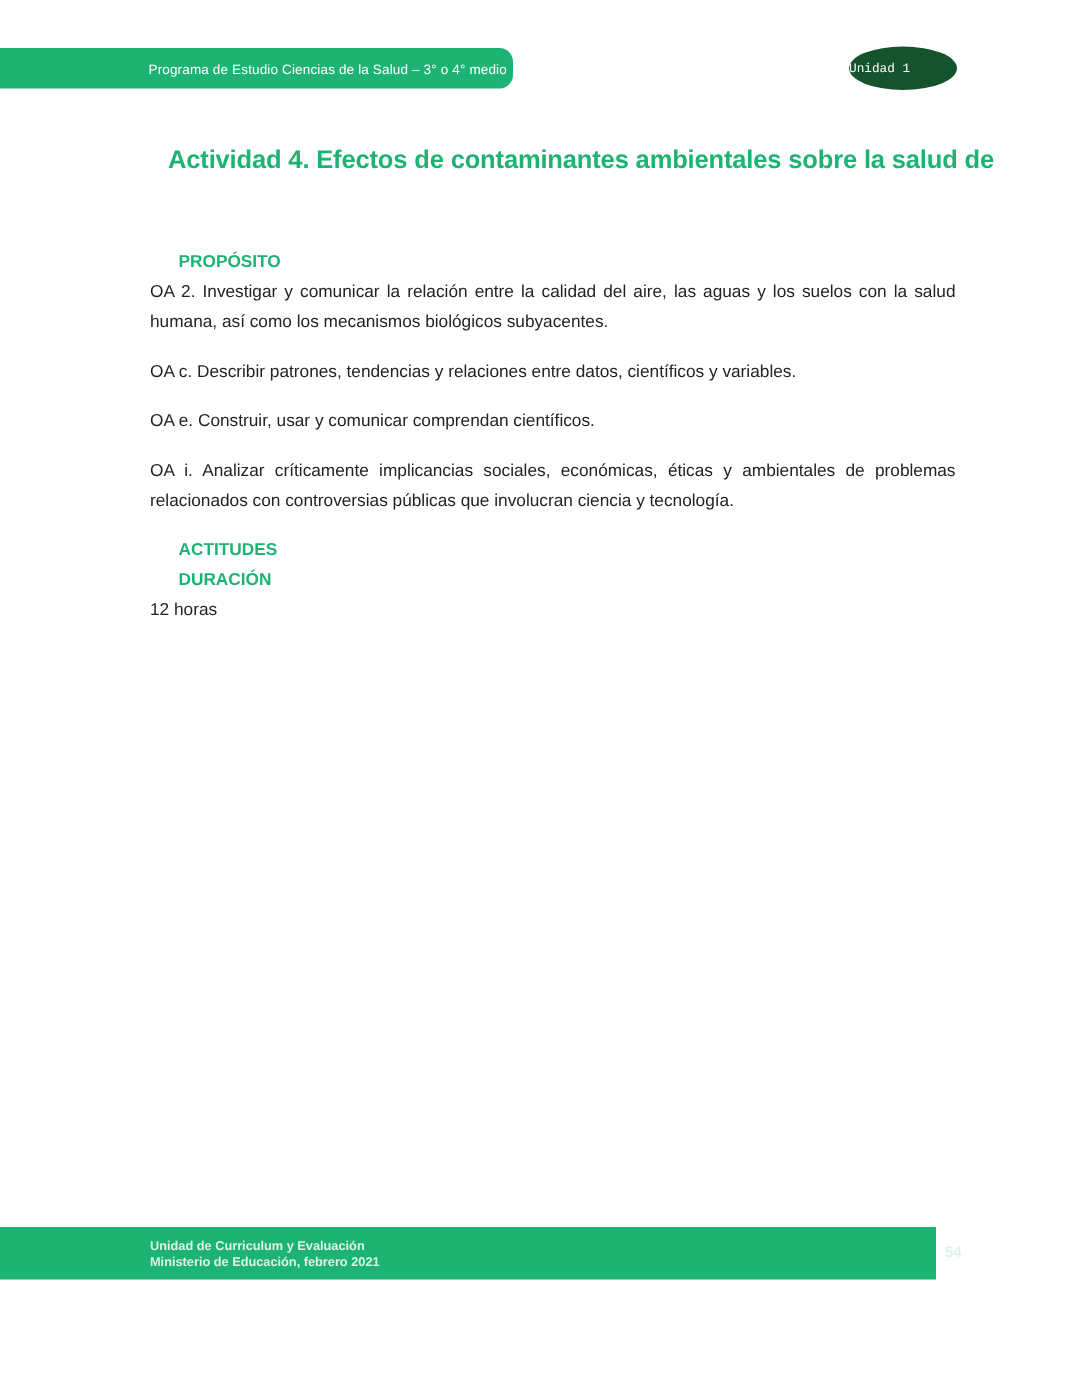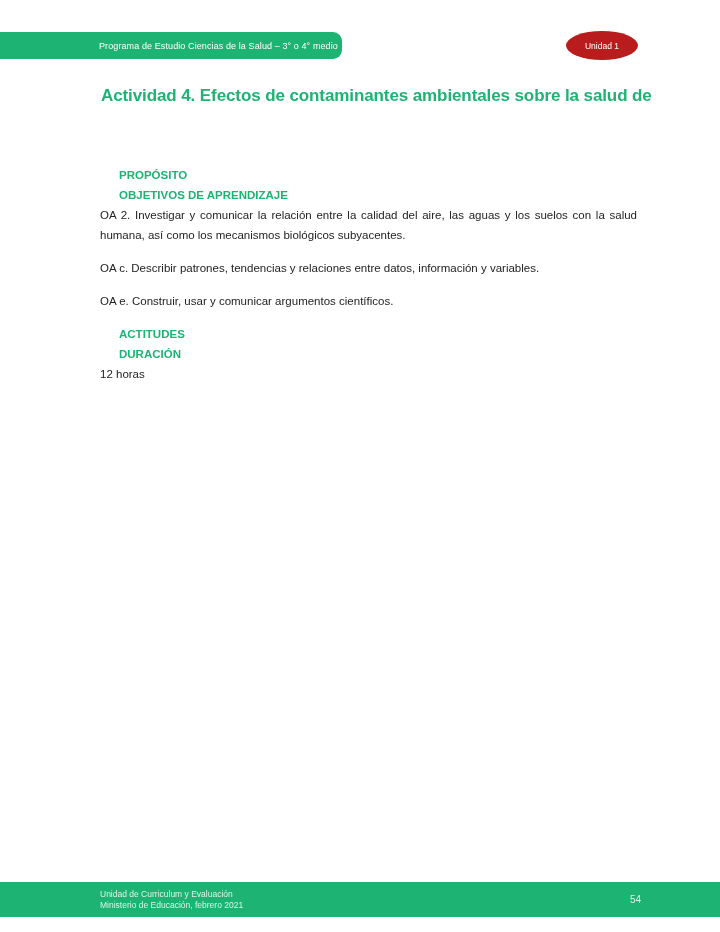--- a/index.html
+++ b/index.html
@@ -31,38 +31,39 @@
     letter-spacing: 0.1px;
     white-space: nowrap;
   }
   
   .unit-badge {
     position: absolute;
     left: 566px;
     top: 31px;
     width: 72px;
     height: 29px;
-    background: #b91c1c;
+    background: #14532d;
     border-radius: 50%;
     display: flex;
     align-items: center;
-    justify-content: center;
+    justify-content: flex-start;
+    font-family: Liberation Mono, monospace;
   }
   .unit-badge span {
     color: #ffffff;
     font-size: 8.5px;
     white-space: nowrap;
   }
   
   .title {
     position: absolute;
     left: 100px;
     top: 79px;
     width: 560px;
-    margin: 1px;
+    margin: 12px;
     color: #1db373;
     font-size: 17px;
     font-weight: bold;
     line-height: 31px;
     letter-spacing: -0.1px;
   }
   .title .tline { display: block; white-space: nowrap; }
   
   .content {
     position: absolute;
@@ -82,26 +83,27 @@
     margin: 0 0 13px 0;
     color: #232323;
     font-size: 11.5px;
     line-height: 20px;
     text-align: justify;
   }
   
   .footer {
     position: absolute;
     left: 0;
-    top: 882px;
-    width: 720px;
+    top: 818px;
+    width: 624px;
     height: 35px;
     background: #1db373;
     display: flex;
     align-items: center;
+    font-weight: bold;
   }
   .footer-left {
     margin-left: 100px;
     color: #daf4e7;
     font-size: 8.5px;
     line-height: 11px;
   }
   .footer-page {
     position: absolute;
     left: 630px;
@@ -127,24 +129,24 @@
   </div>
 
   <h1 class="title">
     <span class="tline">Actividad 4. Efectos de contaminantes ambientales sobre la salud de</span>
   </h1>
 
   <div class="content">
 
     <h2>PROPÓSITO</h2>
 
-    <h2>OBJETIVOS DE APRENDIZAJE</h2>
     <p>OA 2. Investigar y comunicar la relación entre la calidad del aire, las aguas y los suelos con la salud humana, así como los mecanismos biológicos subyacentes.</p>
-    <p>OA c. Describir patrones, tendencias y relaciones entre datos, información y variables.</p>
-    <p>OA e. Construir, usar y comunicar argumentos científicos.</p>
+    <p>OA c. Describir patrones, tendencias y relaciones entre datos, científicos y variables.</p>
+    <p>OA e. Construir, usar y comunicar comprendan científicos.</p>
+    <p>OA i. Analizar críticamente implicancias sociales, económicas, éticas y ambientales de problemas relacionados con controversias públicas que involucran ciencia y tecnología.</p>
 
     <h2>ACTITUDES</h2>
 
     <h2>DURACIÓN</h2>
     <p>12 horas</p>
 
   </div>
 
   <div class="footer">
     <div class="footer-left">

